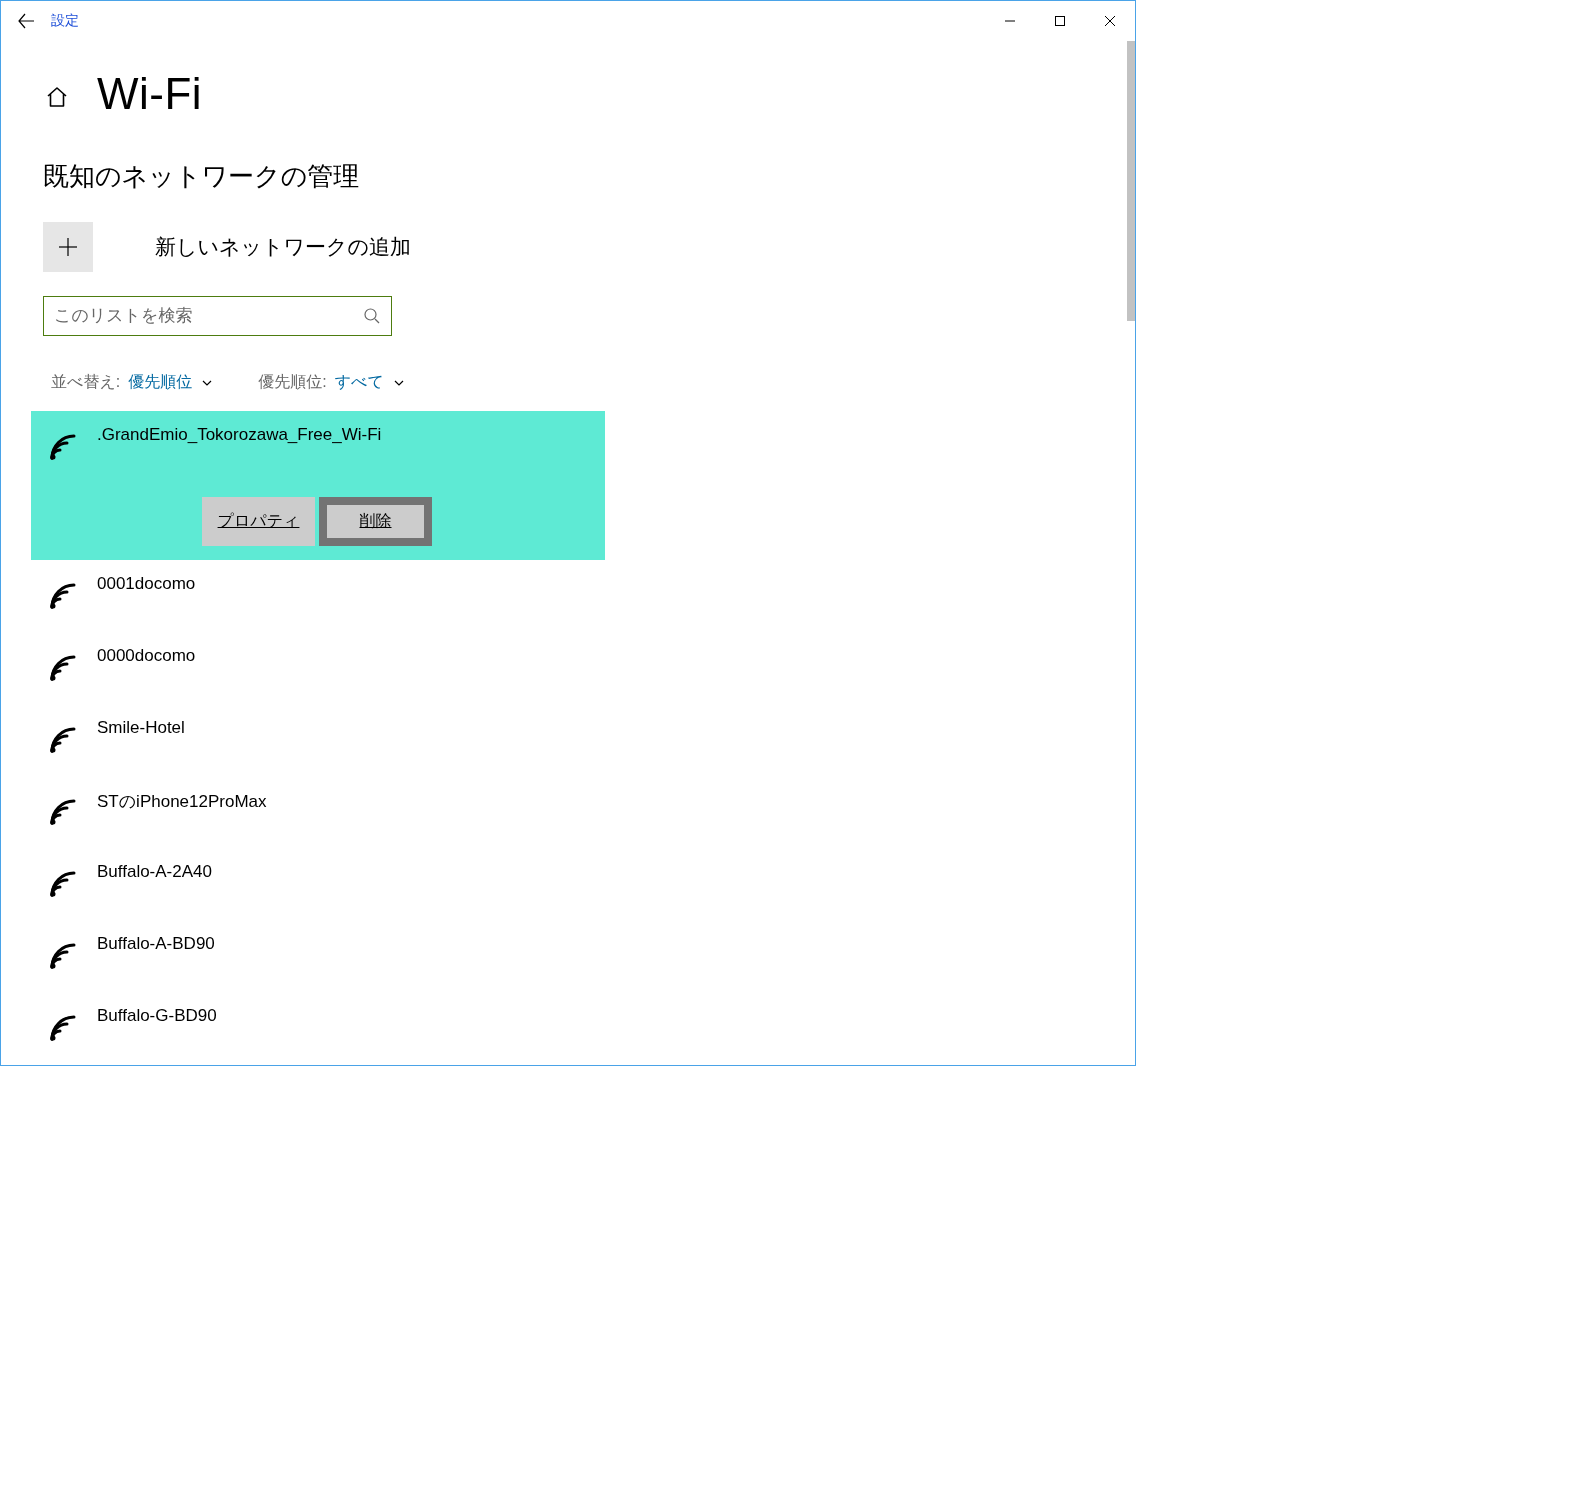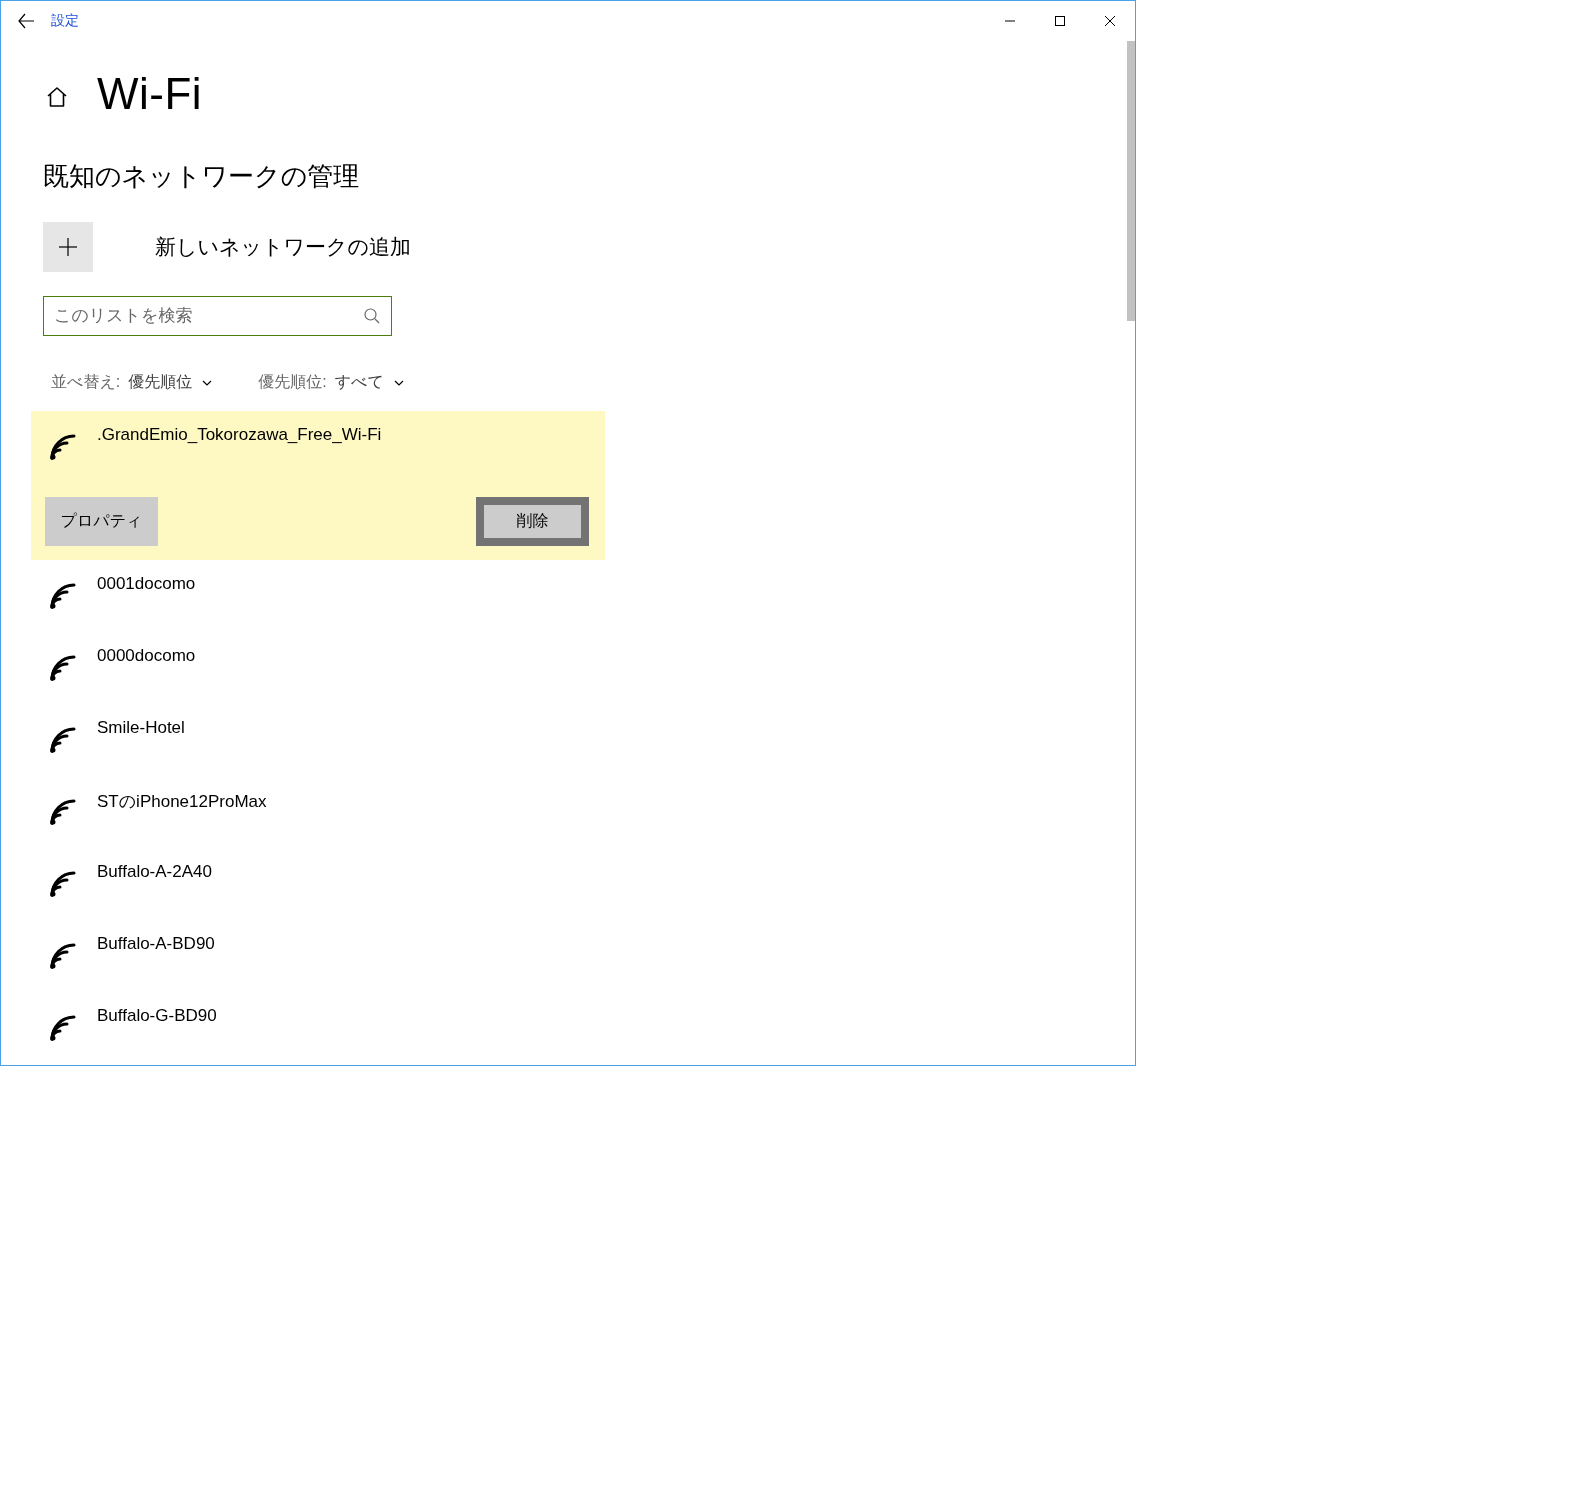--- a/index.html
+++ b/index.html
@@ -130,56 +130,57 @@
     .filter-item {
       display: flex;
       align-items: center;
       gap: 8px;
       cursor: pointer;
     }
     .filter-label {
       color: #666666;
     }
     .filter-value {
-      color: #404040;
+      color: #0369a1;
     }
     .network-list {
       margin-left: -12px;
     }
     .network-item {
       display: flex;
       flex-direction: column;
       padding: 12px 16px 12px 14px;
       width: 574px;
     }
     .network-item.selected {
-      background: #fef9c3;
+      background: #5eead4;
       padding-bottom: 14px;
     }
     .network-row {
       display: flex;
       align-items: flex-start;
       gap: 16px;
       min-height: 48px;
     }
     .wifi-icon {
       width: 36px;
       height: 36px;
       flex-shrink: 0;
       margin-top: 6px;
     }
     .network-name {
       font-size: 17px;
       padding-top: 2px;
     }
     .network-actions {
       display: flex;
-      justify-content: space-between;
+      justify-content: center;
       gap: 4px;
       margin-top: 26px;
+      text-decoration: underline;
     }
     .action-button {
       font-size: 16px;
       padding: 8px 0;
       width: 113px;
       text-align: center;
       cursor: pointer;
       background: #cccccc;
       border: none;
     }

